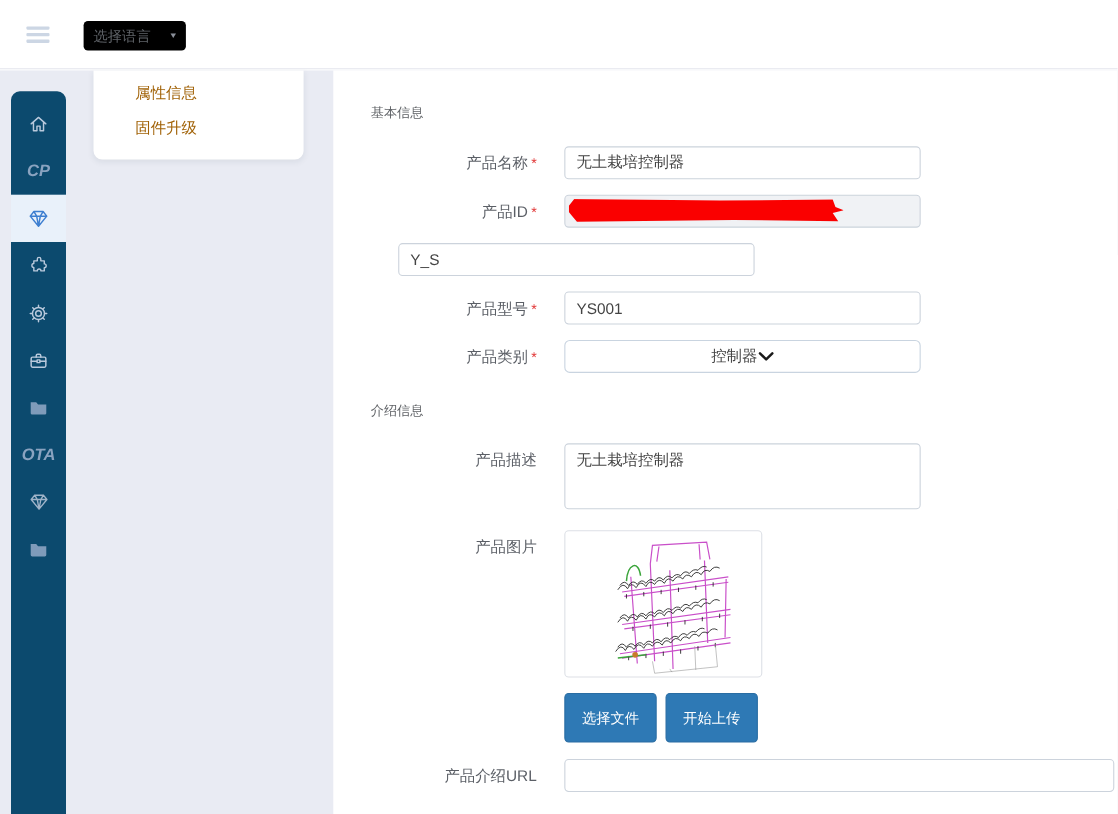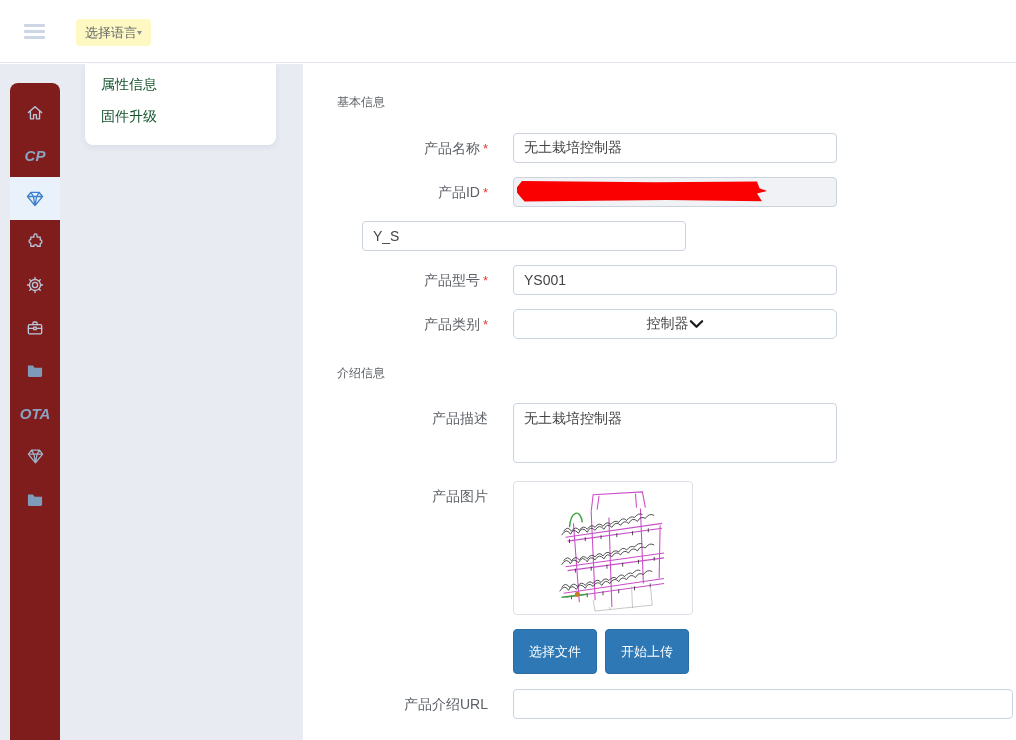--- a/index.html
+++ b/index.html
@@ -6,45 +6,45 @@
   html,body { width:1016px; height:740px; overflow:hidden; background:#fff;
               font-family:"Liberation Sans","DejaVu Sans",sans-serif; }
 
   
   .topbar { position:absolute; left:0; top:0; width:1016px; height:63px;
             background:#fff; border-bottom:1px solid #e5e7ee; z-index:5; }
   .hamburger { position:absolute; left:24px; top:24px; width:21px; height:15px;
                display:flex; flex-direction:column; justify-content:space-between; cursor:pointer; }
   .hamburger span { display:block; height:3px; background:#ccd6e4; border-radius:1px; }
   .lang-btn { position:absolute; left:76px; top:19px; height:27px; padding:0 9px;
-              background:#fef9c3; border:none; border-radius:4px; color:#5f6368;
-              font-size:13px; display:flex; align-items:center; gap:0; cursor:pointer;
+              background:#000000; border:none; border-radius:4px; color:#5f6368;
+              font-size:13px; display:flex; align-items:center; gap:18px; cursor:pointer;
               font-family:inherit; }
   .lang-caret { font-size:10px; color:#8a8f99; transform:scaleY(.8); }
 
   
   .app { position:absolute; left:0; top:64px; width:1016px; height:676px; background:#e9ebf3; }
 
   
   .rail { position:absolute; left:10px; top:19px; width:50px; height:657px;
-          background:#7f1d1d; border-radius:8px 8px 0 0; padding-top:8px; }
+          background:#0c4a6e; border-radius:8px 8px 0 0; padding-top:8px; }
   .rail-item { height:43px; display:flex; align-items:center; justify-content:center; cursor:pointer; }
   .rail-item.static { cursor:default; }
   .rail-item.active { background:#e9f1fa; }
   .rail-label { font-size:15px; font-weight:bold; font-style:italic; color:#8aa3c0; }
   .icon-stroke { stroke:#b9c9dc; fill:none; stroke-width:1.6; stroke-linecap:round; stroke-linejoin:round; }
   .icon-fill   { fill:#7f9bba; stroke:none; }
   .icon-active { stroke:#3e7fd0; }
 
   
   .submenu { position:absolute; left:85px; top:0; width:191px; height:81px;
              background:#fff; border-radius:0 0 8px 8px;
              box-shadow:0 2px 6px rgba(31,45,61,.08); padding-top:7px; }
-  .submenu-item { height:32px; line-height:26px; padding-left:16px; font-size:14px;
-                  color:#14532d; cursor:pointer; }
+  .submenu-item { height:32px; line-height:26px; padding-left:38px; font-size:14px;
+                  color:#a16207; cursor:pointer; }
 
   
   .main { position:absolute; left:303px; top:0; width:713px; height:676px;
           background:#fff; overflow:hidden; padding:28px 0 0 34px; }
   .section-title { font-size:12px; color:#5f6266; line-height:20px; margin-bottom:21px; }
   .section-title.mt { margin-top:24px; margin-bottom:20px; }
 
   .form-row { display:flex; align-items:flex-start; margin-bottom:14px; }
   .form-label { width:151px; text-align:right; font-size:14px; color:#5b5f66;
                 padding-top:7px; line-height:16px; white-space:nowrap; }

